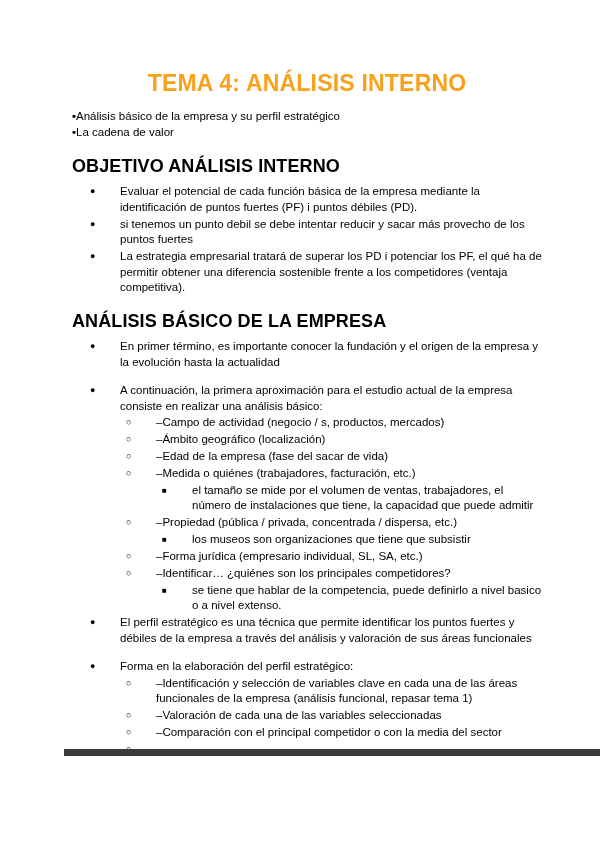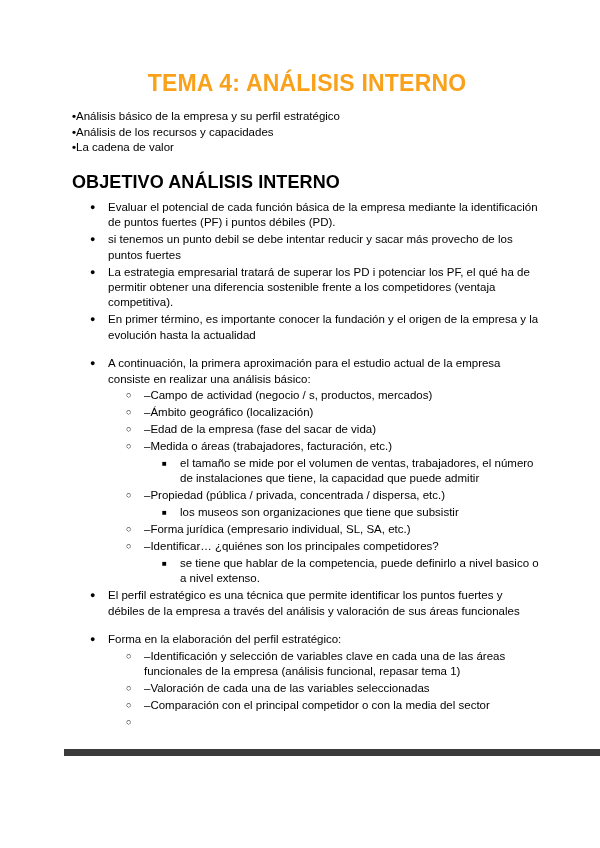--- a/index.html
+++ b/index.html
@@ -43,51 +43,51 @@
   .li .marker {
     flex:0 0 18px;
     text-align:left;
   }
   .l1 { margin-left:18px; }
   .l2 { margin-left:54px; }
   .l3 { margin-left:90px; }
   .marker.m1 { font-size:9px;  line-height:15px; }
   .marker.m2 { font-size:9px;  line-height:15px; }
   .marker.m3 { font-size:8px;  line-height:15px; }
-  .li-text { flex:1; min-height:15px; }
+  .li-text { flex:1; min-height:15px;margin-left:12px; }
   .b { font-weight:400;text-align:right; }
   .next-page-bar {
     position:absolute;
     left:64px; right:0; bottom:0;
     height:7px;
   }
 </style>
 </head>
 <body>
 
 <div class="page">
   <div class="content">
     <h1 class="doc-title" style="color: rgb(249, 161, 27);">TEMA 4: ANÁLISIS INTERNO</h1>
     <div id="doc-body">
         <div class="intro-bullet"><span class="intro-marker">•</span><span class="b">Análisis básico de la empresa y su perfil estratégico</span></div>
-        <div class="intro-bullet"><span class="intro-marker">•</span><span class="b">Análisis de los recursos y capacidades</span></div>
         <div class="intro-bullet"><span class="intro-marker">•</span><span class="b">La cadena de valor</span></div>
         <h2 class="doc-heading">OBJETIVO ANÁLISIS INTERNO</h2>
         <div class="li l1">
           <span class="marker m1">●</span>
           <div class="li-text"><span class="b">Evaluar el potencial de cada función básica de la empresa mediante la identificación de puntos fuertes (PF) i puntos débiles (PD).</span></div>
         </div>
         <div class="li l1">
           <span class="marker m1">●</span>
           <div class="li-text"><span>si tenemos un punto debil se debe intentar reducir y sacar más provecho de los puntos fuertes</span></div>
         </div>
         <div class="li l1">
           <span class="marker m1">●</span>
           <div class="li-text"><span>La estrategia empresarial tratará de superar los PD i potenciar los PF, el qué ha de permitir obtener una diferencia sostenible frente a los competidores (ventaja competitiva).</span></div>
         </div>
+        <h2 class="doc-heading">ANÁLISIS BÁSICO DE LA EMPRESA</h2>
         <div class="li l1">
           <span class="marker m1">●</span>
           <div class="li-text"><span>En primer término, es importante conocer la </span><span class="b">fundación y el origen</span><span> de la empresa y la </span><span class="b">evolución</span><span> hasta la actualidad</span></div>
         </div>
         <div class="li l1 gap">
           <span class="marker m1">●</span>
           <div class="li-text"><span>A continuación, la primera aproximación para el estudio actual de la empresa consiste en realizar una </span><span class="b">análisis básico</span><span>:</span></div>
         </div>
         <div class="li l2">
           <span class="marker m2">○</span>
@@ -96,21 +96,21 @@
         <div class="li l2">
           <span class="marker m2">○</span>
           <div class="li-text"><span>–Ámbito geográfico (localización)</span></div>
         </div>
         <div class="li l2">
           <span class="marker m2">○</span>
           <div class="li-text"><span>–Edad de la empresa (fase del sacar de vida)</span></div>
         </div>
         <div class="li l2">
           <span class="marker m2">○</span>
-          <div class="li-text"><span>–Medida o áreas (trabajadores, facturación, etc.)</span></div>
+          <div class="li-text"><span>–Medida o quiénes (trabajadores, facturación, etc.)</span></div>
         </div>
         <div class="li l3">
           <span class="marker m3">■</span>
           <div class="li-text"><span>el tamaño se mide por el volumen de ventas, trabajadores, el número de instalaciones que tiene, la capacidad que puede admitir</span></div>
         </div>
         <div class="li l2">
           <span class="marker m2">○</span>
           <div class="li-text"><span>–Propiedad (pública / privada, concentrada / dispersa, etc.)</span></div>
         </div>
         <div class="li l3">

